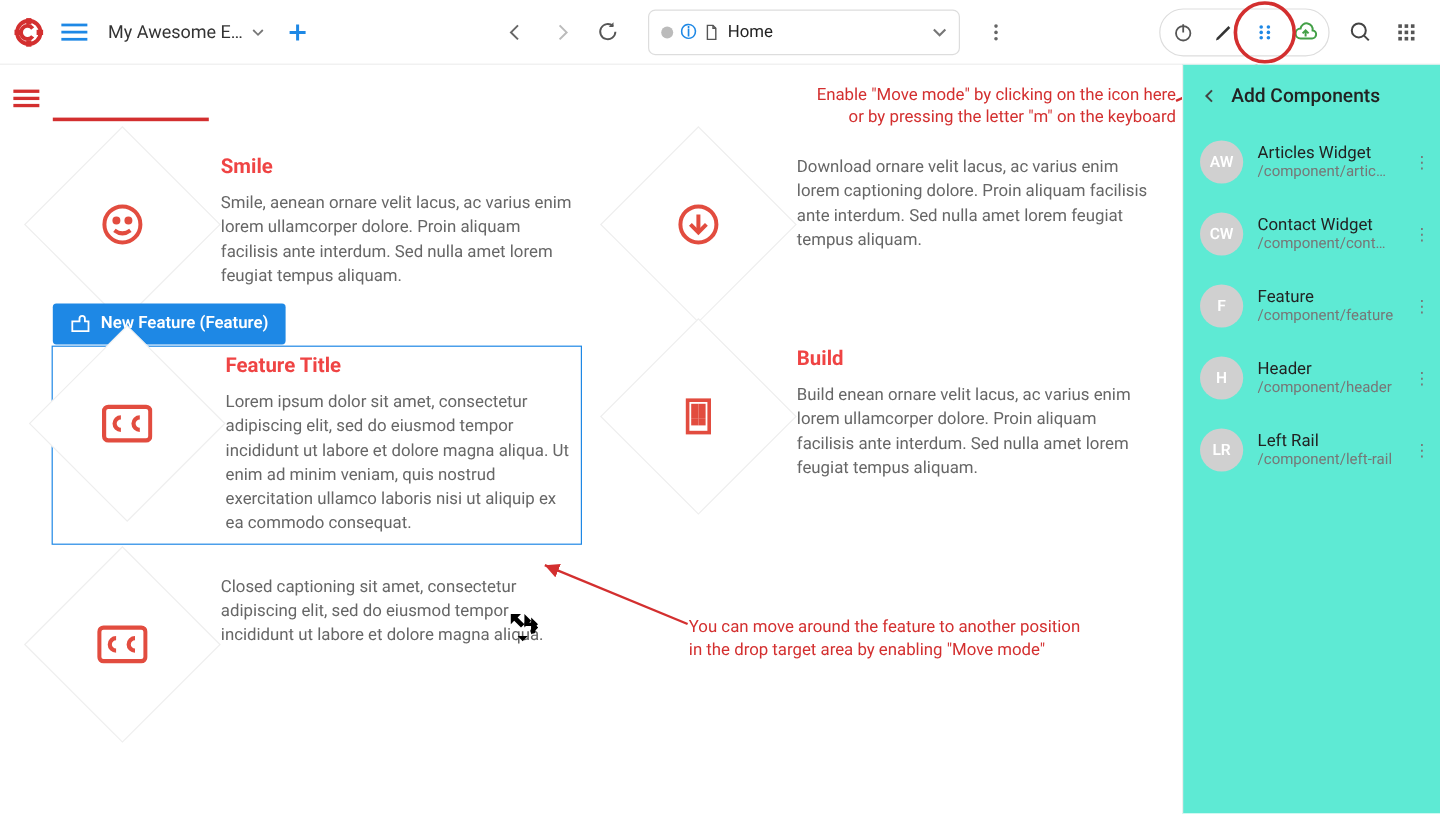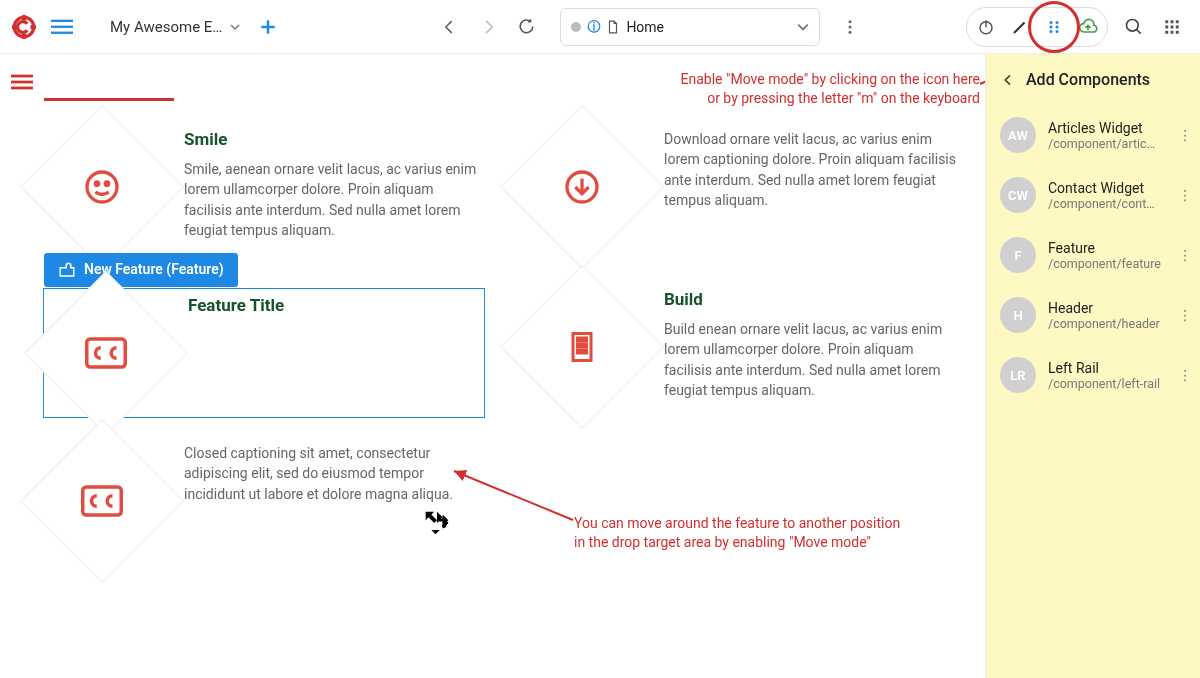--- a/index.html
+++ b/index.html
@@ -2,21 +2,21 @@
 <html><head>
 <meta charset="utf-8">
 <style>
   * { box-sizing: border-box; margin: 0; padding: 0; }
   body { font-family: -apple-system, BlinkMacSystemFont, "Segoe UI", Roboto, Arial, sans-serif; font-size: 14px; color: #222; width: 1200px; height: 678px; overflow: hidden; background: #fff; }
   
   
   .topbar { display: flex; align-items: center; height: 54px; padding: 0 10px; gap: 6px; border-bottom: 1px solid #eee; position: relative; }
   .logo { width: 28px; height: 28px; display: flex; align-items: center; justify-content: center; }
   .icon-btn { width: 36px; height: 36px; display: flex; align-items: center; justify-content: center; border-radius: 50%; cursor: pointer; color: #555; }
-  .proj-name { display: flex; align-items: center; gap: 8px; font-size: 15px; color: #333; padding: 0 4px; cursor: pointer; max-width: 140px; margin-left: 20px; }
+  .proj-name { display: flex; align-items: center; gap: 8px; font-size: 15px; color: #333; padding: 0 4px; cursor: pointer; max-width: 140px; }
   .proj-name span { overflow: hidden; text-overflow: ellipsis; white-space: nowrap; }
   .plus { color: #1e88e5; }
   .nav-arrows { display: flex; align-items: center; gap: 2px; margin-left: 140px; }
   .location-box { display: flex; align-items: center; border: 1px solid #ddd; border-radius: 6px; height: 38px; padding: 0 10px; min-width: 260px; gap: 6px; margin-left: 10px; cursor: pointer; }
   .loc-chevron { margin-left: auto; color: #777; }
   .right-tools { margin-left: auto; display: flex; align-items: center; gap: 2px; }
   .toolgroup { display: flex; align-items: center; border: 1px solid #ddd; border-radius: 20px; padding: 2px; margin-right: 6px; }
   .toolgroup .icon-btn { width: 34px; height: 34px; }
   .blue-dots { color: #1e88e5; }
   .green-cloud { color: #2e7d32; }
@@ -36,34 +36,34 @@
   .main { display: flex; height: calc(100% - 54px); }
   .canvas { flex: 1; padding: 14px 20px 20px 8px; position: relative; overflow: hidden; }
   .hamb { color: #d32f2f; width: 28px; height: 28px; display:flex; align-items:center; justify-content:center; cursor:pointer; margin-bottom: 2px;}
   .page-title { font-size: 26px; font-weight: 700; margin: 0 0 6px 36px; color: #222;}
   .title-underline { width: 130px; height: 3px; background: #d32f2f; margin: 0 0 28px 36px;}
   
   .features { display: grid; grid-template-columns: 1fr 1fr; column-gap: 40px; row-gap: 26px; margin-left: 36px; width: 920px;}
   .feature { display: flex; gap: 24px; align-items: flex-start; position:relative;}
   .diamond { width: 116px; height: 116px; border: 1px solid #eee; transform: rotate(45deg); display: flex; align-items: center; justify-content: center; flex-shrink: 0; background:#fff;}
   .diamond-inner { transform: rotate(-45deg); color: #e24c3f; display:flex; align-items:center; justify-content:center;}
-  .feature-body h3 { font-size: 17px; font-weight: 700; margin-bottom: 10px; color:#14532d;}
+  .feature-body h3 { font-size: 17px; font-weight: 700; margin-bottom: 10px; color:#ef4444;}
   .feature-body p { font-size: 14px; color: #666; line-height: 1.45; }
 
   
   .new-badge { position: absolute; top: -36px; left: 0; background: #1e88e5; color: #fff; font-size: 14px; font-weight: 600; padding: 8px 14px; border-radius: 3px; display: flex; align-items: flex-start; gap: 8px; cursor: grab;}
   .selected { outline: 1px solid #1e88e5; padding: 6px 4px 6px 2px; }
   .selected .diamond { margin-left: 2px; }
   .feature.with-badge { margin-top: 18px; }
 
   
   .move-cursor { position:absolute; top: 452px; left: 420px; pointer-events:none;}
 
   
-  .panel { width: 215px; border-left: 1px solid #eee; display: flex; flex-direction: column; background:#fef9c3; z-index:5;}
+  .panel { width: 215px; border-left: 1px solid #eee; display: flex; flex-direction: column; background:#5eead4; z-index:5;}
   .panel-head { display: flex; align-items: center; gap: 10px; padding: 16px 14px; font-size: 16px; font-weight: 500; }
   .panel-head .back { cursor:pointer; color:#444;}
   .comp-item { display: flex; align-items: center; padding: 12px 4px 12px 14px; gap: 12px; cursor:pointer;}
   .avatar { width: 36px; height: 36px; border-radius: 50%; background: #d0d0d0; color: #fff; display: flex; align-items: center; justify-content: center; font-size: 13px; font-weight: 600; flex-shrink:0;}
   .comp-text { flex: 1; min-width: 0;}
   .comp-text .name { font-size: 14px; color: #222; }
   .comp-text .path { font-size: 12.5px; color: #777; overflow:hidden; text-overflow:ellipsis; white-space:nowrap;}
   .comp-menu { color:#777; cursor:pointer; padding: 0 4px;}
 
   svg { display:block; }
@@ -251,20 +251,21 @@
             <div class="diamond-inner">
           <svg width="42" height="34" viewBox="0 0 24 18" fill="none" stroke="#e24c3f" stroke-width="2">
                 <rect x="1" y="1" width="22" height="16" rx="2"></rect>
                 <path d="M9 6 A3 3 0 1 0 9 12"></path>
                 <path d="M18 6 A3 3 0 1 0 18 12"></path>
               </svg>
         </div>
           </div>
         <div class="feature-body">
           <h3>Feature Title</h3>
+          <p>Lorem ipsum dolor sit amet, consectetur adipiscing elit, sed do eiusmod tempor incididunt ut labore et dolore magna aliqua. Ut enim ad minim veniam, quis nostrud exercitation ullamco laboris nisi ut aliquip ex ea commodo consequat.</p>
         </div>
       </div>
 
       <div class="feature with-badge">
         <div class="diamond">
             <div class="diamond-inner">
           <svg width="36" height="40" viewBox="0 0 24 24" fill="none" stroke="#e24c3f" stroke-width="2">
                 <rect x="6" y="3" width="12" height="18"></rect>
                 <rect x="9" y="6" width="2" height="2" fill="#e24c3f"></rect>
                 <rect x="13" y="6" width="2" height="2" fill="#e24c3f"></rect>

